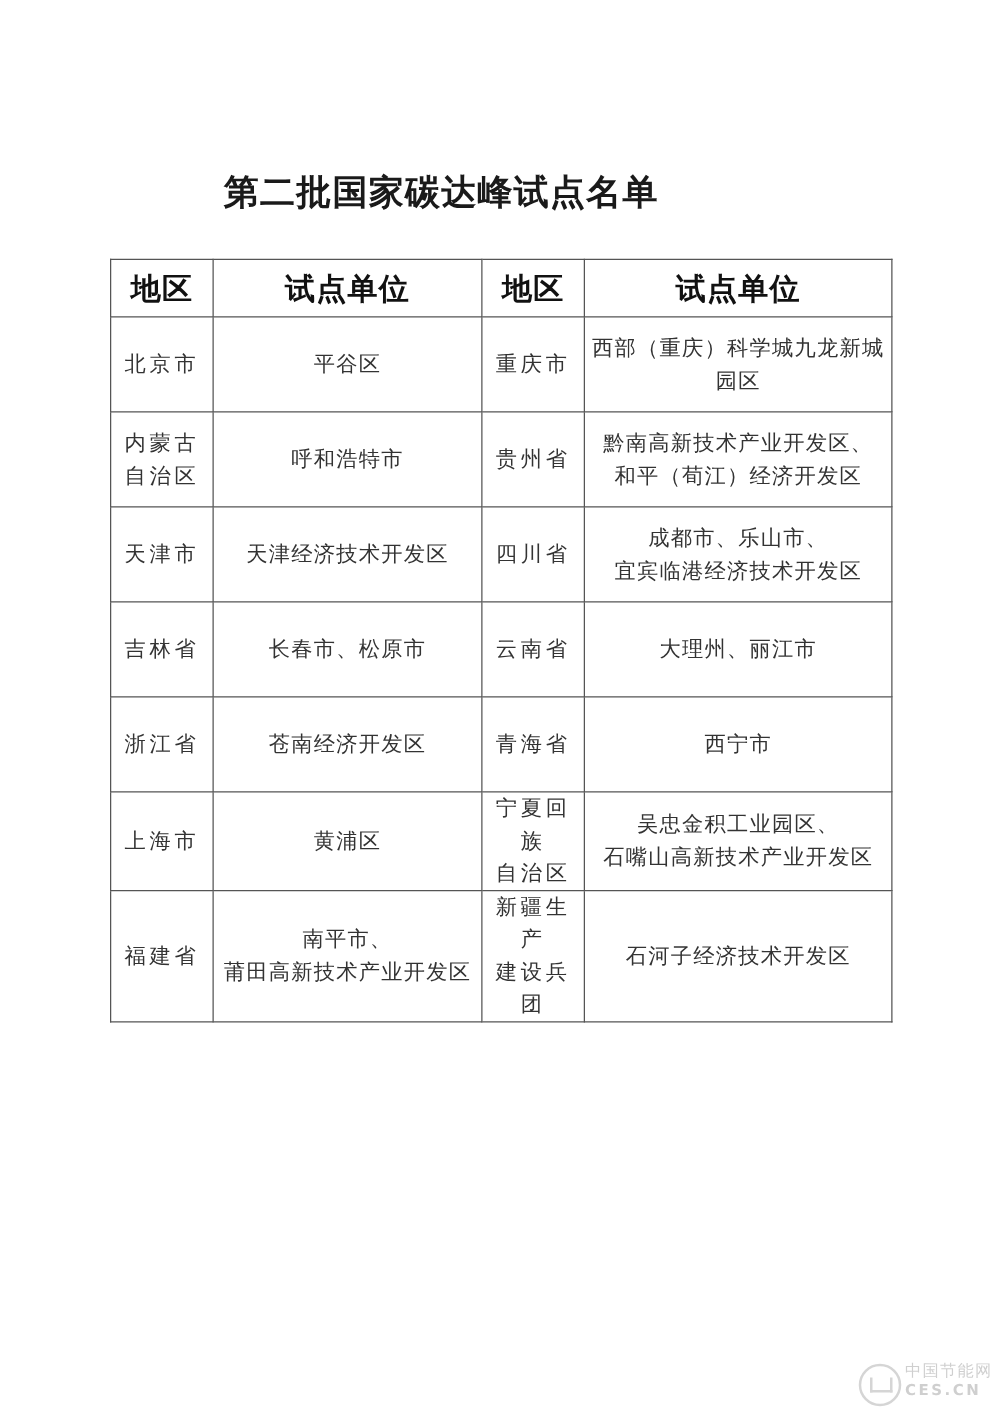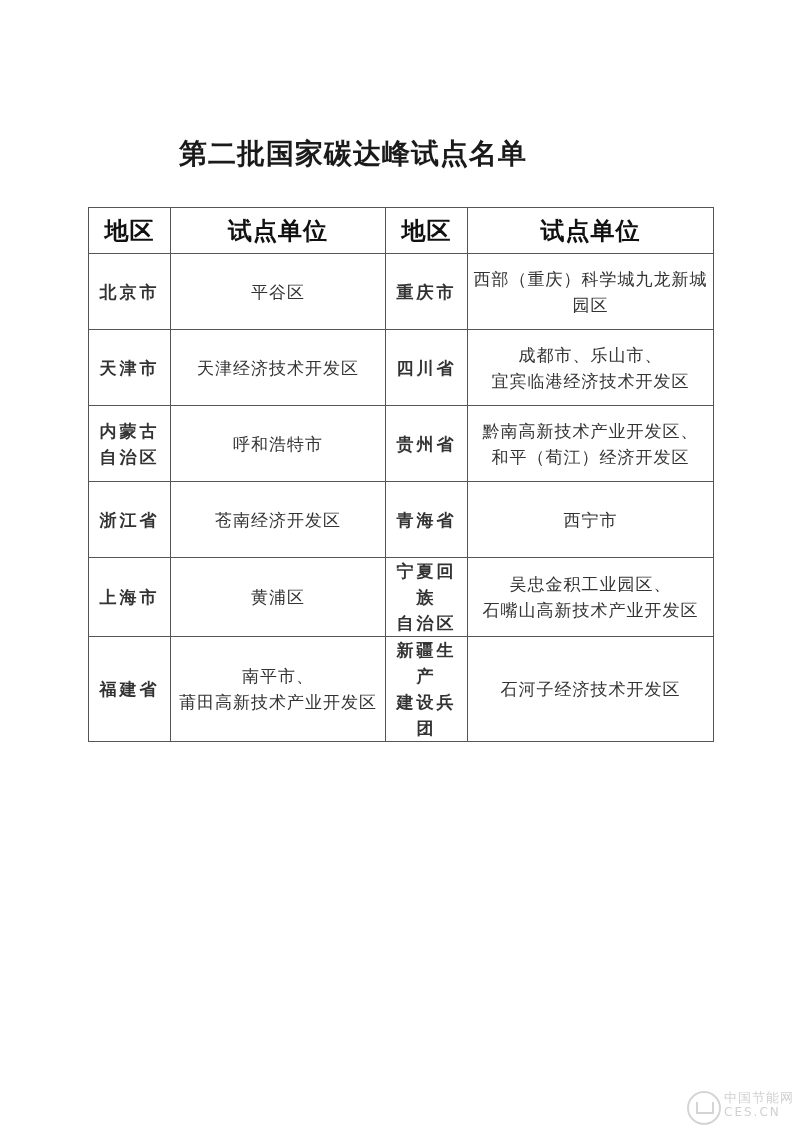--- a/index.html
+++ b/index.html
@@ -52,21 +52,20 @@
       font-weight: bold;
       font-size: 24px;
       color: #111111;
       letter-spacing: 1px;
     }
     table.pilot-table td {
       height: 75px;
     }
     table.pilot-table td.region {
       letter-spacing: 3px;
-      font-weight: bold;
     }
     table.pilot-table td.unit {
       letter-spacing: 1px;
     }
     .line { display: block; }
     col.c1 { width: 82px; }
     col.c2 { width: 215px; }
     col.c3 { width: 82px; }
     col.c4 { width: 246px; }
 
@@ -102,20 +101,21 @@
     }
     .watermark .wm-cn {
       font-family: "DejaVu Sans", "Liberation Sans", sans-serif;
       font-size: 13px;
       letter-spacing: 1px;
     }
     .watermark .wm-en {
       font-family: "DejaVu Sans", "Liberation Sans", sans-serif;
       font-size: 12px;
       letter-spacing: 2px;
+      font-weight: bold;
     }
   </style>
 </head>
 <body>
 
 <div class="page-title">第二批国家碳达峰试点名单</div>
 
 <table class="pilot-table">
   <colgroup>
     <col class="c1">
@@ -141,47 +141,61 @@
         </td>
         <td class="region">
           <span class="line">重庆市</span>
         </td>
         <td class="unit">
           <span class="line">西部（重庆）科学城九龙新城园区</span>
         </td>
       </tr>
       <tr>
         <td class="region">
+          <span class="line">内蒙古</span>
+          <span class="line">自治区</span>
+        </td>
+        <td class="unit">
+          <span class="line">呼和浩特市</span>
+        </td>
+        <td class="region">
+          <span class="line">贵州省</span>
+        </td>
+        <td class="unit">
+          <span class="line">黔南高新技术产业开发区、</span>
+          <span class="line">和平（荀江）经济开发区</span>
+        </td>
+      </tr>
+      <tr>
+        <td class="region">
           <span class="line">天津市</span>
         </td>
         <td class="unit">
           <span class="line">天津经济技术开发区</span>
         </td>
         <td class="region">
           <span class="line">四川省</span>
         </td>
         <td class="unit">
           <span class="line">成都市、乐山市、</span>
           <span class="line">宜宾临港经济技术开发区</span>
         </td>
       </tr>
       <tr>
         <td class="region">
-          <span class="line">内蒙古</span>
-          <span class="line">自治区</span>
-        </td>
-        <td class="unit">
-          <span class="line">呼和浩特市</span>
-        </td>
-        <td class="region">
-          <span class="line">贵州省</span>
-        </td>
-        <td class="unit">
-          <span class="line">黔南高新技术产业开发区、</span>
-          <span class="line">和平（荀江）经济开发区</span>
+          <span class="line">吉林省</span>
+        </td>
+        <td class="unit">
+          <span class="line">长春市、松原市</span>
+        </td>
+        <td class="region">
+          <span class="line">云南省</span>
+        </td>
+        <td class="unit">
+          <span class="line">大理州、丽江市</span>
         </td>
       </tr>
       <tr>
         <td class="region">
           <span class="line">浙江省</span>
         </td>
         <td class="unit">
           <span class="line">苍南经济开发区</span>
         </td>
         <td class="region">

